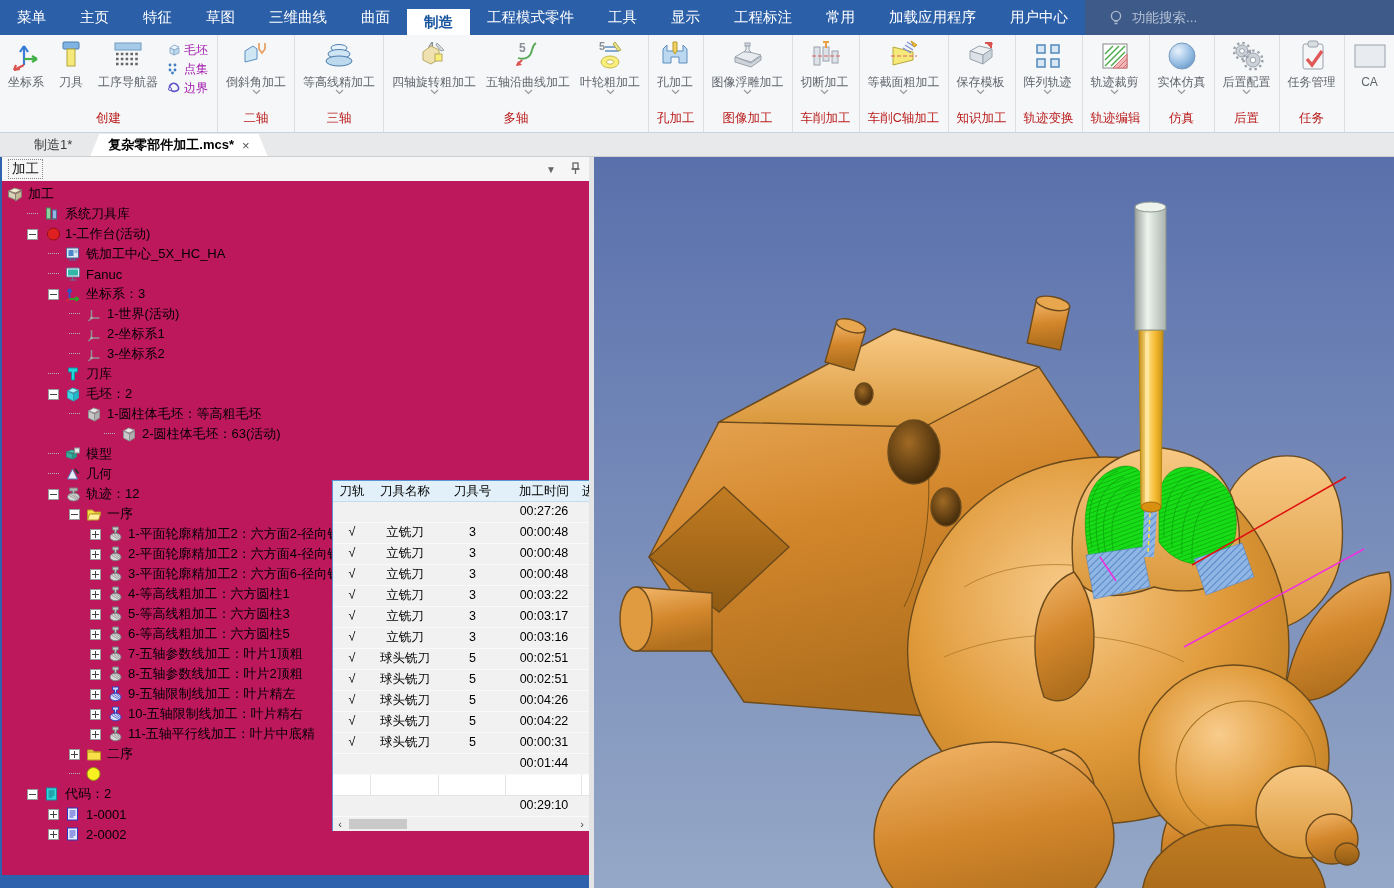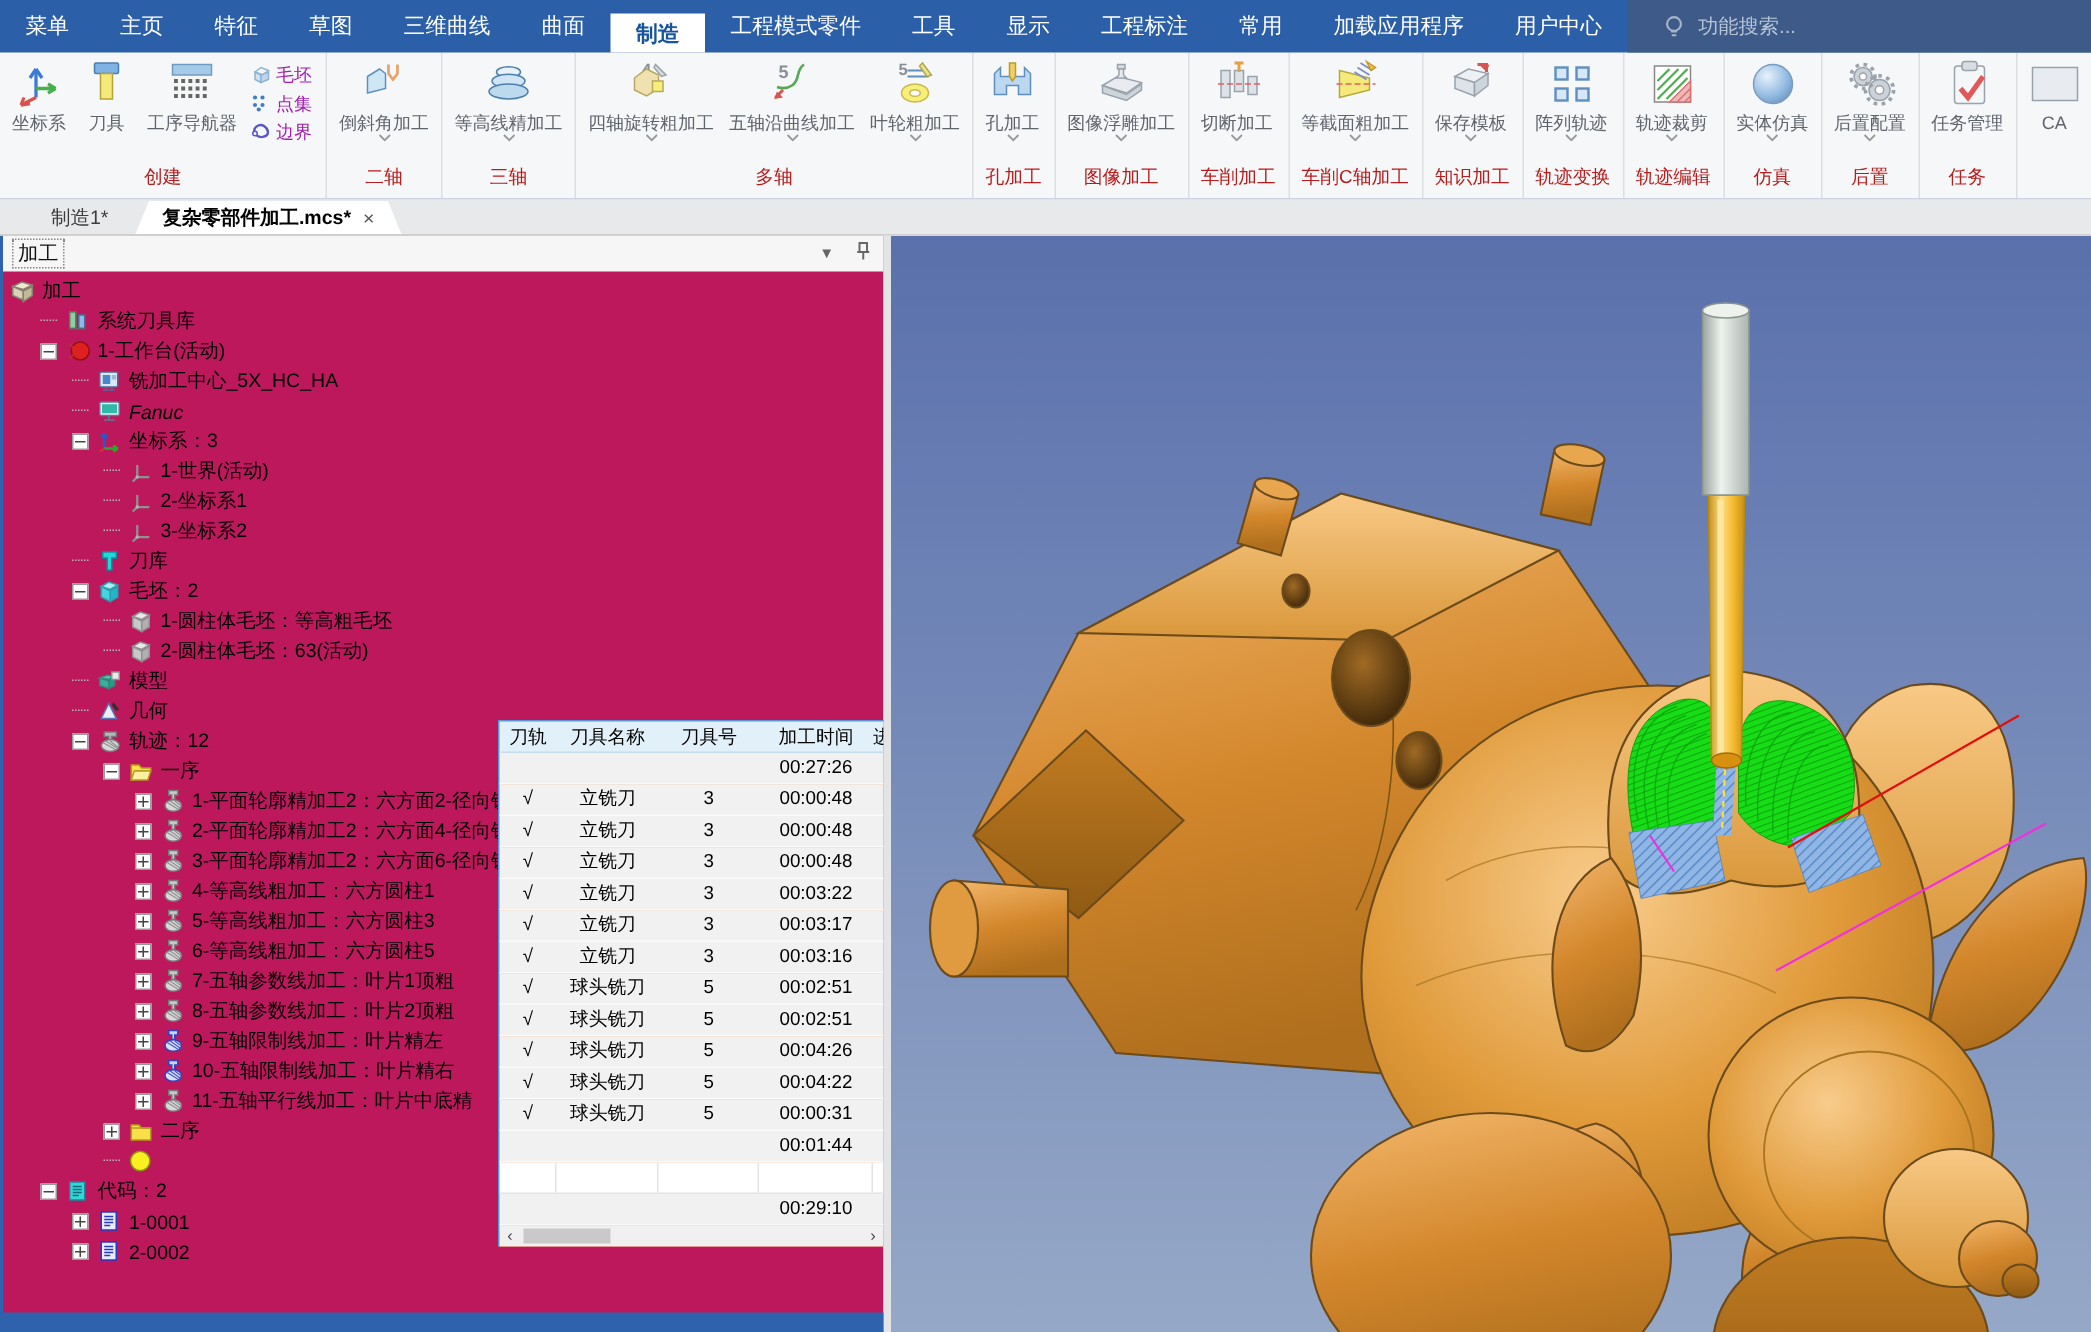--- a/index.html
+++ b/index.html
@@ -35,21 +35,21 @@
   .ph-ico{color:#666;margin-left:14px;font-size:10px;}
   .tree{position:absolute;left:0;top:24px;right:0;bottom:0;overflow:hidden;font-size:13px;color:#000;padding-top:3px;}
   .trow{height:20px;display:flex;align-items:center;white-space:nowrap;}
   .texp{flex:0 0 11px;height:11px;border:1px solid #999;background:#fff;margin-right:5px;position:relative;box-sizing:border-box;}
   .texp:before{content:"";position:absolute;left:1px;right:1px;top:4px;height:1px;background:#444;}
   .texp.plus:after{content:"";position:absolute;top:1px;bottom:1px;left:4px;width:1px;background:#444;}
   .tstub{flex:0 0 11px;height:1px;border-top:1px dotted #b5b5b5;margin-right:5px;}
   .ticon{flex:0 0 17px;height:16px;margin-right:5px;}
   .ticon svg{display:block;}
   
-  .optable{position:absolute;left:332px;top:480px;width:257px;background:#f97316;z-index:14;font-size:12.5px;
+  .optable{position:absolute;left:332px;top:480px;width:257px;background:#86efac;z-index:14;font-size:12.5px;
            border-top:1px solid #5a94d2;border-left:1px solid #5a94d2;box-sizing:border-box;}
   .thead{display:flex;height:20px;line-height:20px;background:#e2f0fa;border-bottom:1px solid #c6dcee;overflow:hidden;}
   .th{text-align:center;color:#000;overflow:hidden;flex:0 0 auto;}
   .trow-t{display:flex;height:20px;line-height:19px;background:#f1f1f1;border-bottom:1px solid #fafafa;overflow:hidden;}
   .trow-t.empty{background:#fff;border-bottom:1px solid #e4e4e4;}
   .trow-t.empty .td{border-right:1px solid #e4e4e4;}
   .td{text-align:center;color:#000;overflow:hidden;flex:0 0 auto;box-sizing:border-box;}
   .hscroll{height:14px;background:#f0f0f0;display:flex;align-items:center;color:#444;font-size:11px;}
   .hs-arrow{width:14px;text-align:center;line-height:14px;}
   .hs-thumb{width:58px;height:10px;background:#c9c9c9;margin-left:2px;}
@@ -559,21 +559,21 @@
         <span class="ticon">
           <svg width="17" height="16" viewBox="0 0 16 16">
             <rect x="2" y="2" width="12" height="10" rx="1" fill="#d8e8f4" stroke="#4a6a9a"></rect>
             <rect x="4" y="4" width="5" height="6" fill="#4a86c8"></rect>
             <rect x="10" y="4" width="3" height="3" fill="#9ab8d8"></rect>
             <path d="M6 12v2M10 12v2M4 14h8" stroke="#4a6a9a" fill="none"></path>
           </svg>
         </span>
         <span>铣加工中心_5X_HC_HA</span>
       </div>
-      <div class="trow" style="padding-left: 48px; font-style: italic;">
+      <div class="trow" style="padding-left: 48px;">
         <span class="tstub"></span>
         <span class="ticon">
           <svg width="17" height="16" viewBox="0 0 16 16">
             <rect x="2" y="2" width="13" height="9" rx="1" fill="#e8eef4" stroke="#5a7a9a"></rect>
             <rect x="3.5" y="3.5" width="10" height="6" fill="#30b8a8"></rect>
             <path d="M8 11v3M5 14h7" stroke="#5a7a9a" fill="none"></path>
           </svg>
         </span>
         <span>Fanuc</span>
       </div>
@@ -652,21 +652,21 @@
         <span class="tstub"></span>
         <span class="ticon">
           <svg width="17" height="16" viewBox="0 0 16 16">
             <path d="M3 5l5-3 6 2-5 3z" fill="#e8e8e8" stroke="#909090"></path>
             <path d="M3 5v7l6 3V8z" fill="#c8c8c8" stroke="#909090"></path>
             <path d="M9 8l5-3v7l-5 3z" fill="#b0b0b0" stroke="#909090"></path>
           </svg>
         </span>
         <span>1-圆柱体毛坯：等高粗毛坯</span>
       </div>
-      <div class="trow" style="padding-left: 69px;">
+      <div class="trow" style="padding-left: 104px;">
         <span class="tstub"></span>
         <span class="ticon">
           <svg width="17" height="16" viewBox="0 0 16 16">
             <path d="M3 5l5-3 6 2-5 3z" fill="#e8e8e8" stroke="#909090"></path>
             <path d="M3 5v7l6 3V8z" fill="#c8c8c8" stroke="#909090"></path>
             <path d="M9 8l5-3v7l-5 3z" fill="#b0b0b0" stroke="#909090"></path>
           </svg>
         </span>
         <span>2-圆柱体毛坯：63(活动)</span>
       </div>

